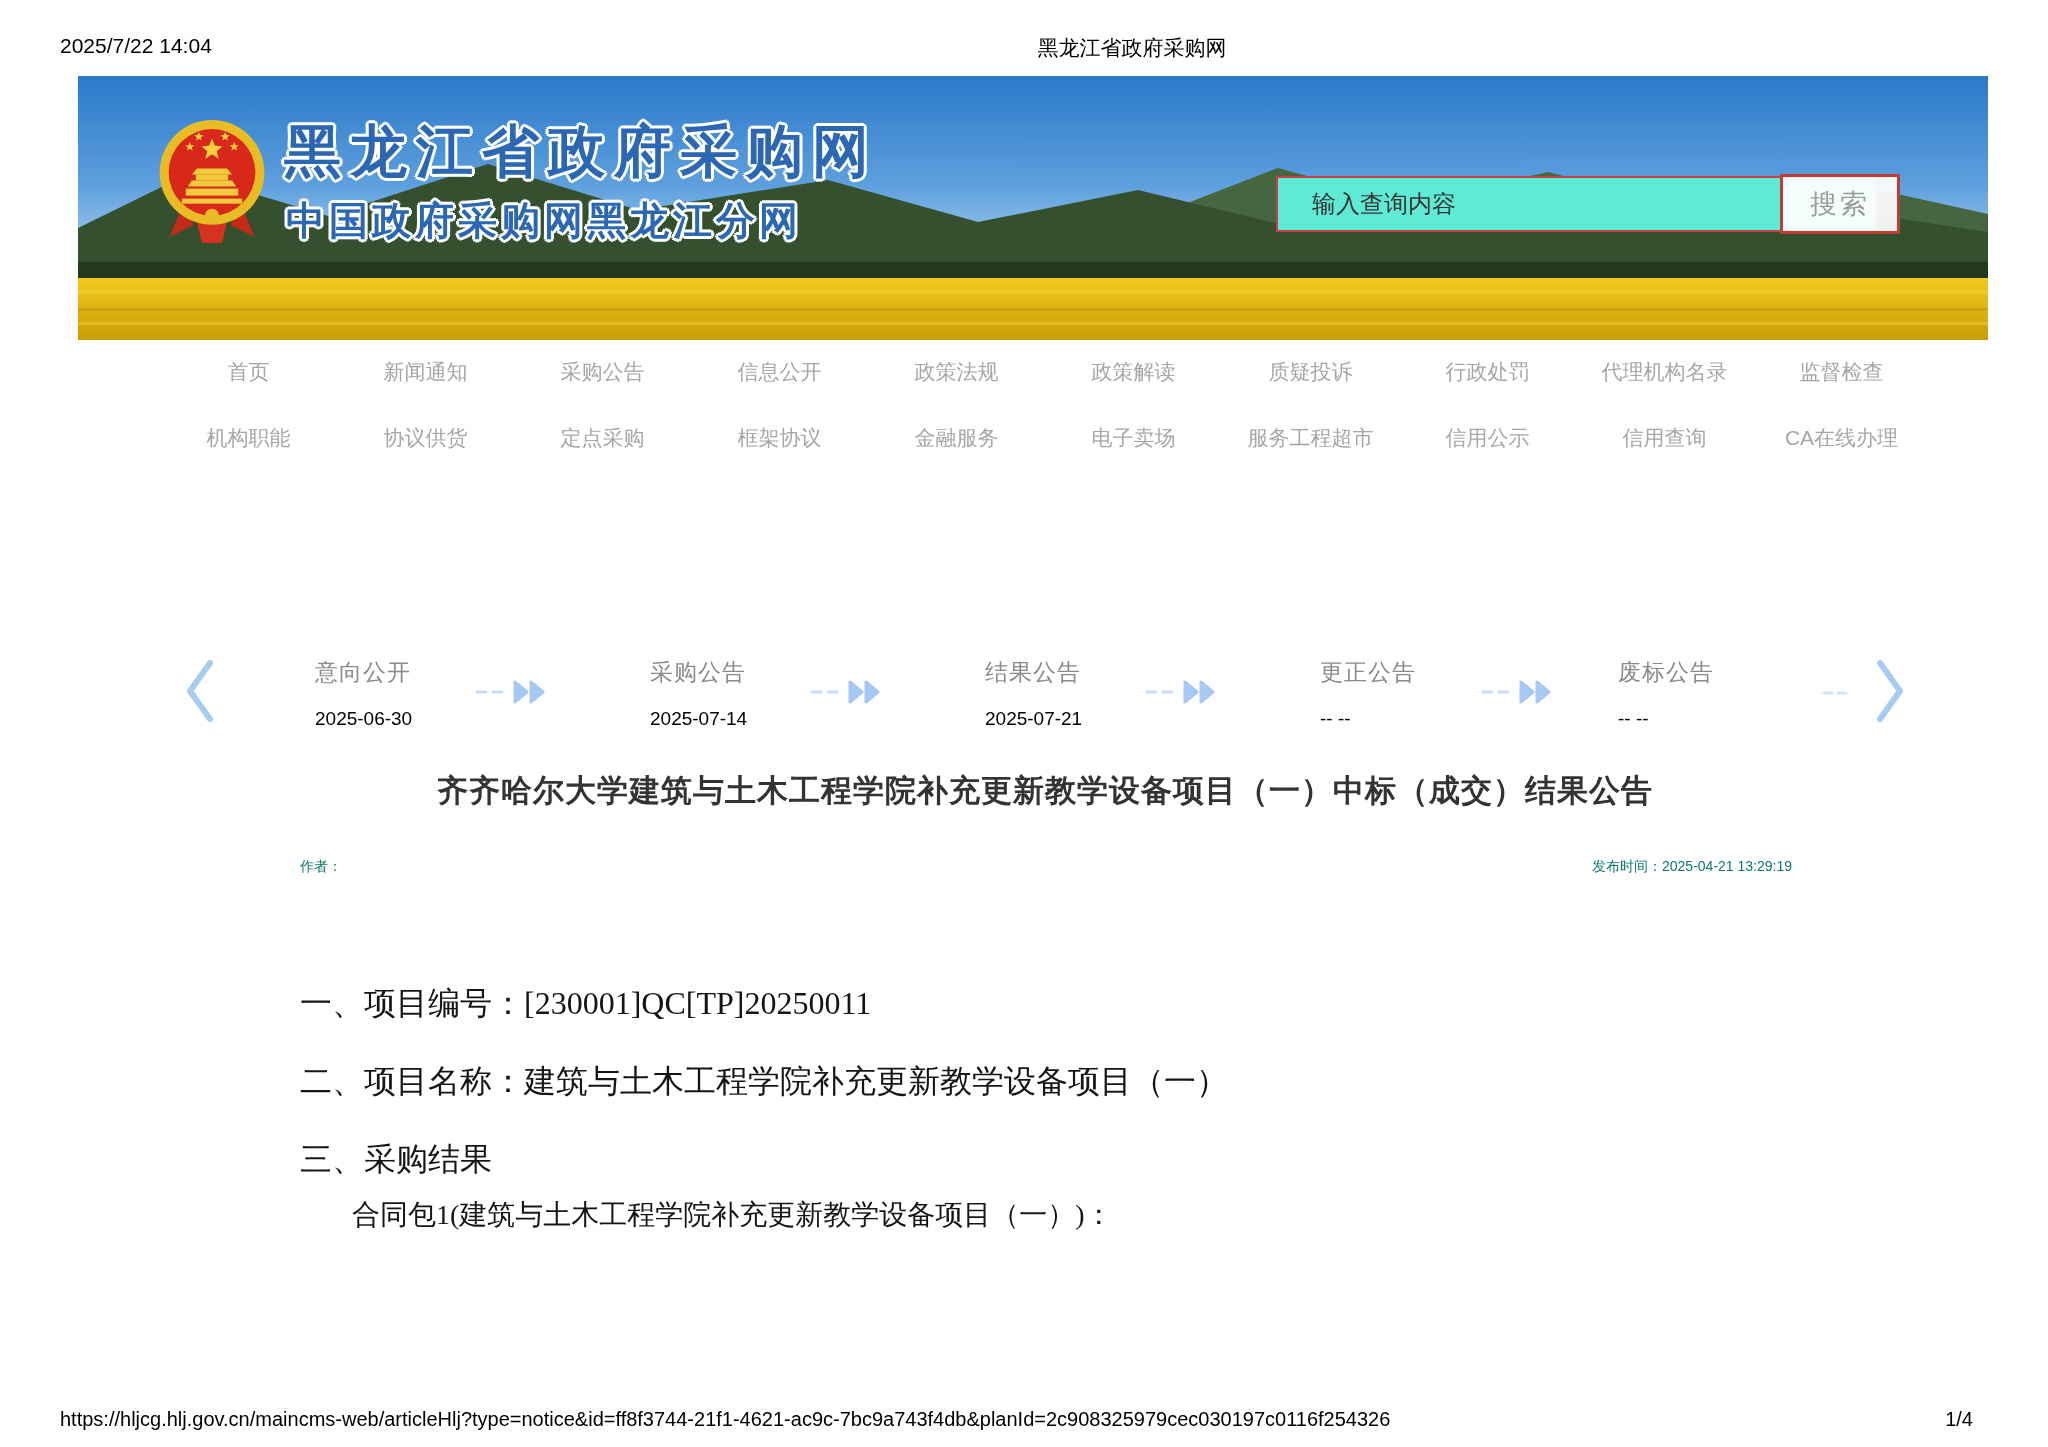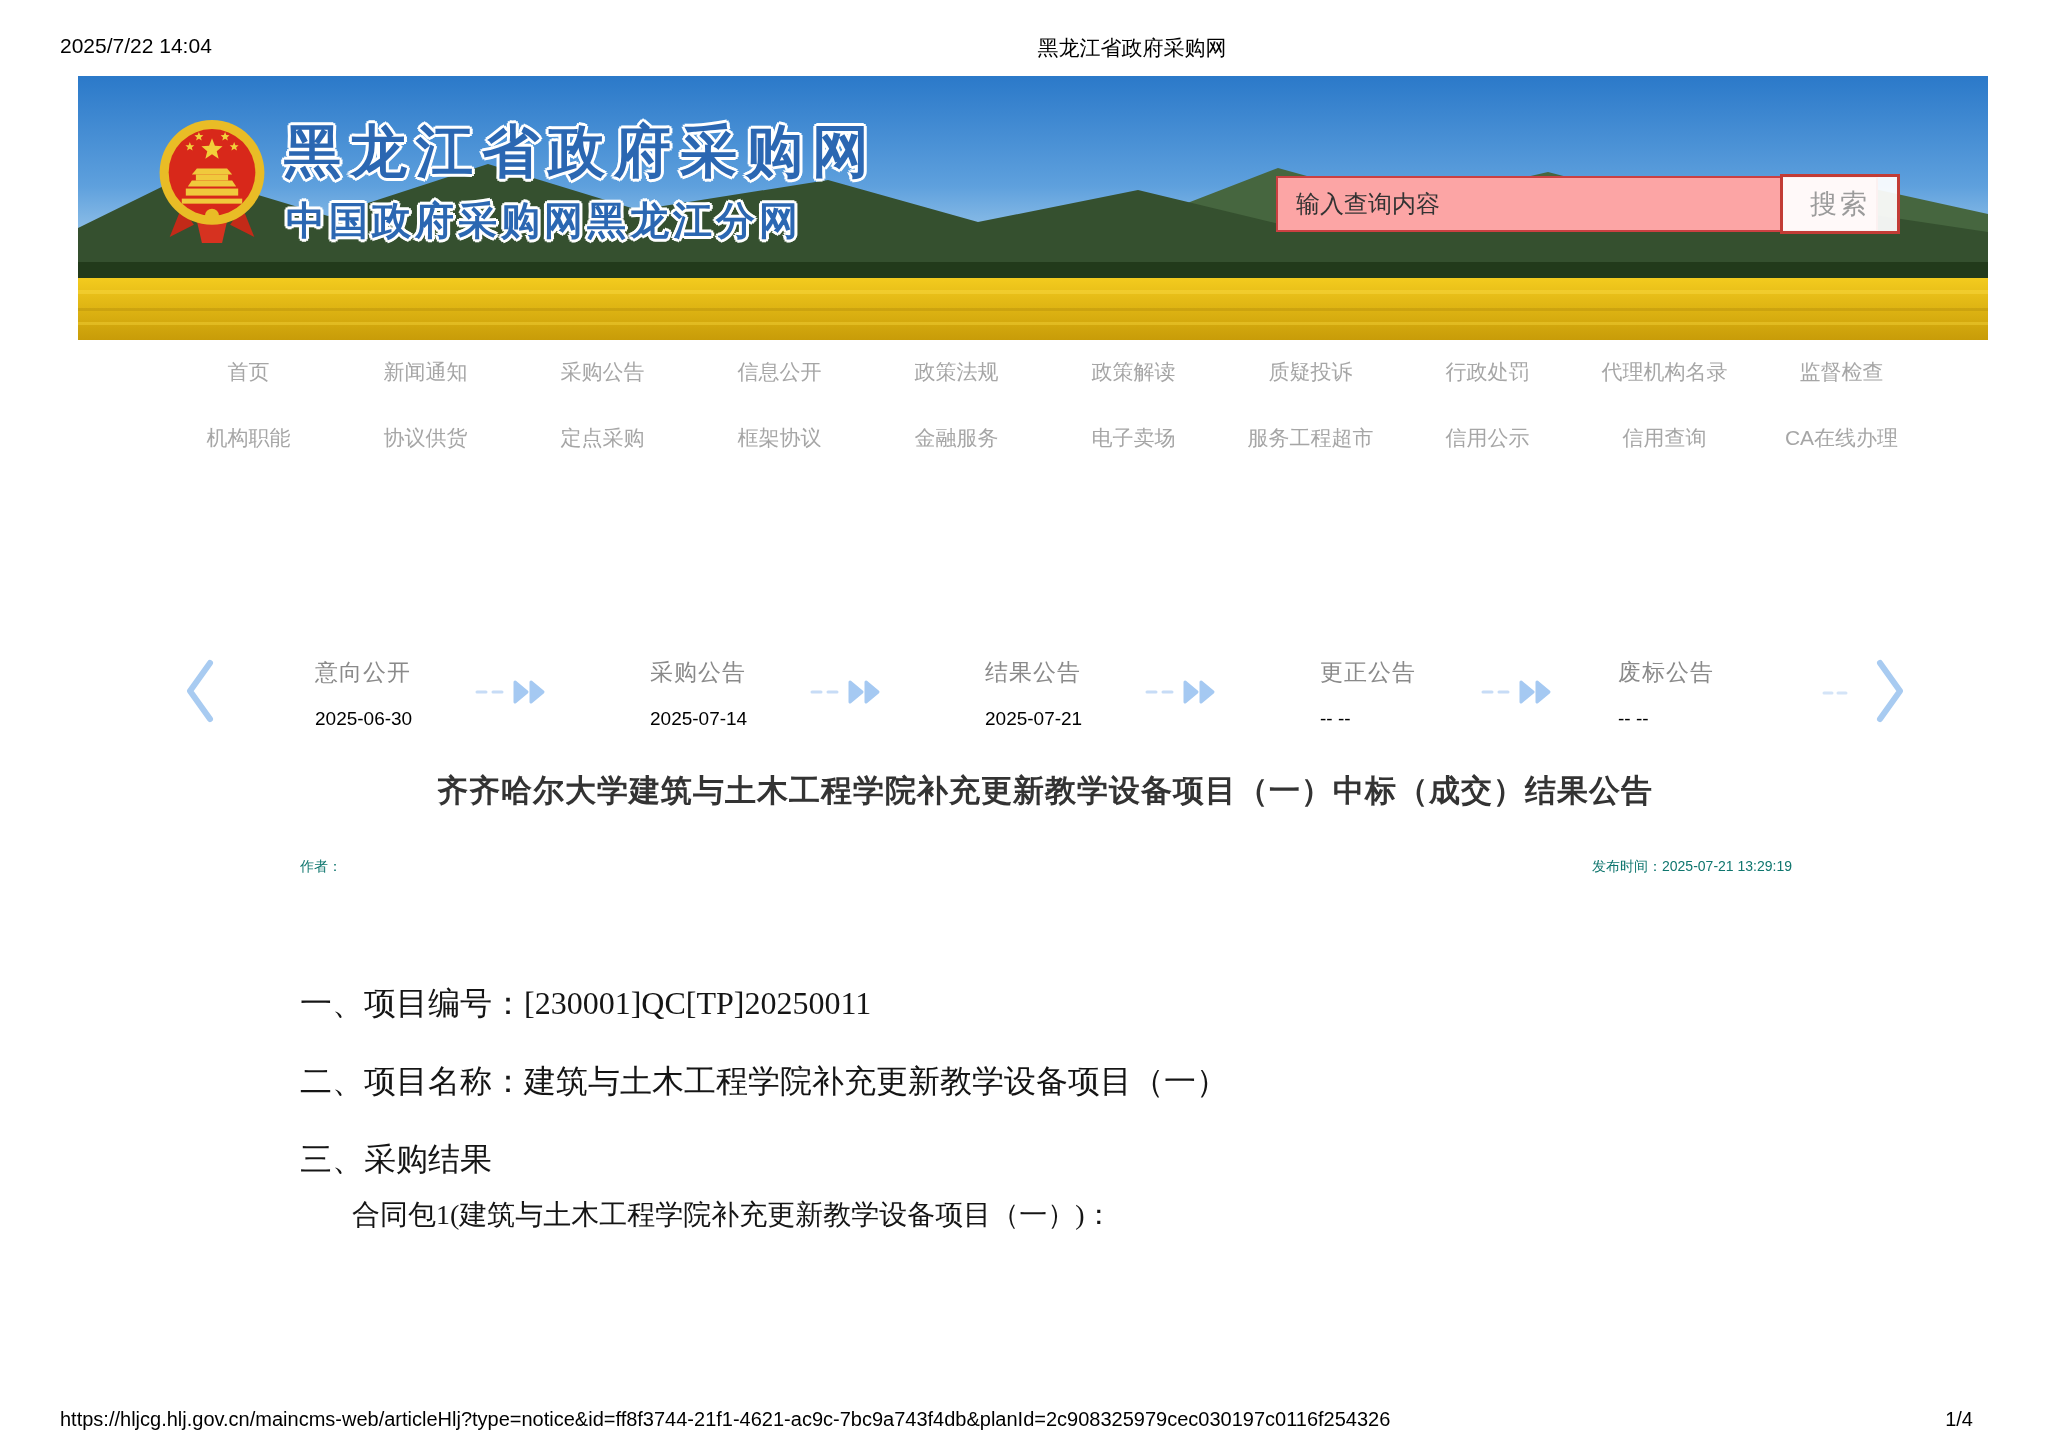--- a/index.html
+++ b/index.html
@@ -25,21 +25,21 @@
   }
   .site-subtitle {
     position:absolute; left:208px; top:110px;
     font-size:39px; font-weight:900; letter-spacing:4px; color:#2b67b2; white-space:nowrap;
     text-shadow:-3px 0 0 #fff,3px 0 0 #fff,0 -3px 0 #fff,0 3px 0 #fff,
                 -2px -2px 0 #fff,2px -2px 0 #fff,-2px 2px 0 #fff,2px 2px 0 #fff;
     margin-top:8px;
   }
   .search-input {
     position:absolute; left:1198px; top:100px; width:602px; height:56px;
-    border:2px solid #cb4042; background:#fca5a5; padding:0 18px;
+    border:2px solid #cb4042; background:#5eead4; padding:0 34px;
     font-size:24px; color:#333; font-family:"Liberation Sans",sans-serif; outline:none;
   }
   .search-input::placeholder { color:#333; opacity:1; }
   .search-button {
     position:absolute; left:1702px; top:98px; width:120px; height:60px;
     background:rgba(255,255,255,0.93); border:3px solid #c23c36;
     font-size:27px; color:#9b9b9b; letter-spacing:3px; cursor:pointer;
     font-family:"Liberation Sans",sans-serif;
   }
 
@@ -216,21 +216,21 @@
 
     <svg class="tl-next" viewBox="0 0 34 64">
       <polyline points="6,4 26,32 6,60" fill="none" stroke="#a8cbf1" stroke-width="6" stroke-linecap="round" stroke-linejoin="round"></polyline>
     </svg>
   </div>
 
   <main>
     <h1 class="article-title">齐齐哈尔大学建筑与土木工程学院补充更新教学设备项目（一）中标（成交）结果公告</h1>
     <div class="article-meta">
       <span>作者：</span>
-      <span>发布时间：2025-07-21 13:29:19</span>
+      <span>发布时间：2025-04-21 13:29:19</span>
     </div>
     <p class="body-line l0">一、项目编号：[230001]QC[TP]20250011</p>
     <p class="body-line l1">二、项目名称：建筑与土木工程学院补充更新教学设备项目（一）</p>
     <p class="body-line l2">三、采购结果</p>
     <p class="body-line l3">合同包1(建筑与土木工程学院补充更新教学设备项目（一）)：</p>
   </main>
 
   <span class="pf-url">https://hljcg.hlj.gov.cn/maincms-web/articleHlj?type=notice&amp;id=ff8f3744-21f1-4621-ac9c-7bc9a743f4db&amp;planId=2c908325979cec030197c0116f254326</span>
   <span class="pf-page">1/4</span>
 

